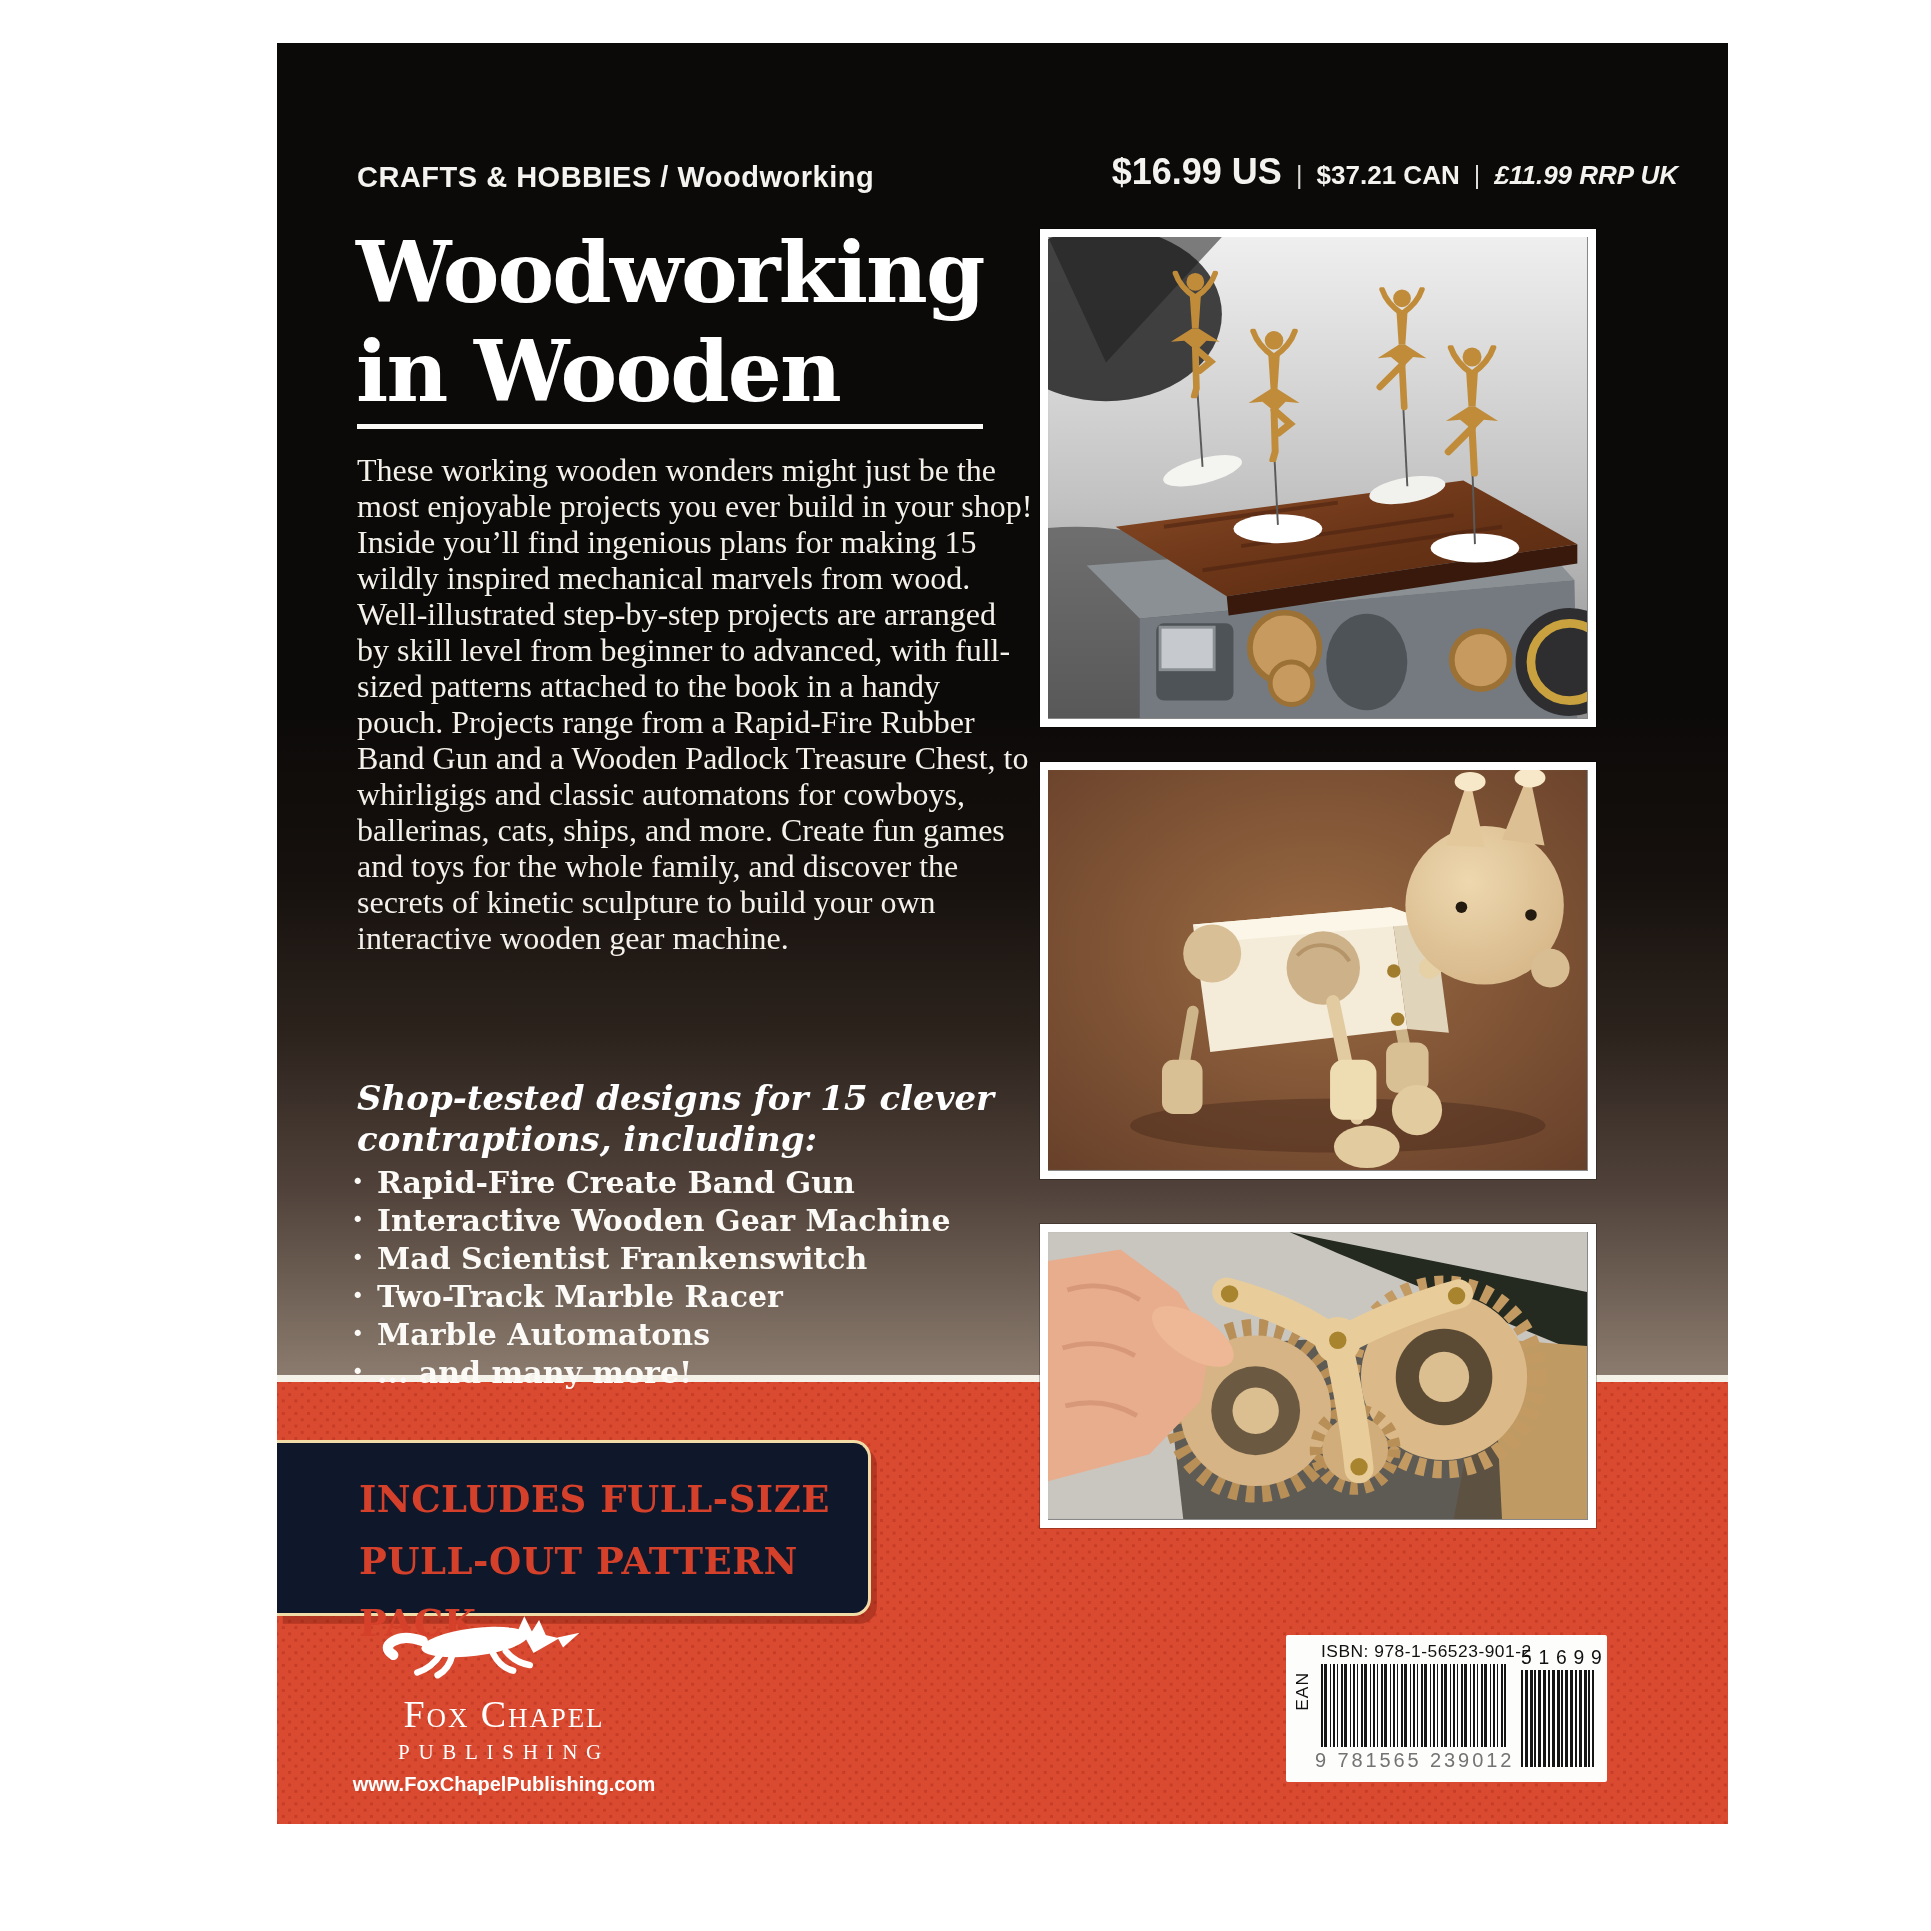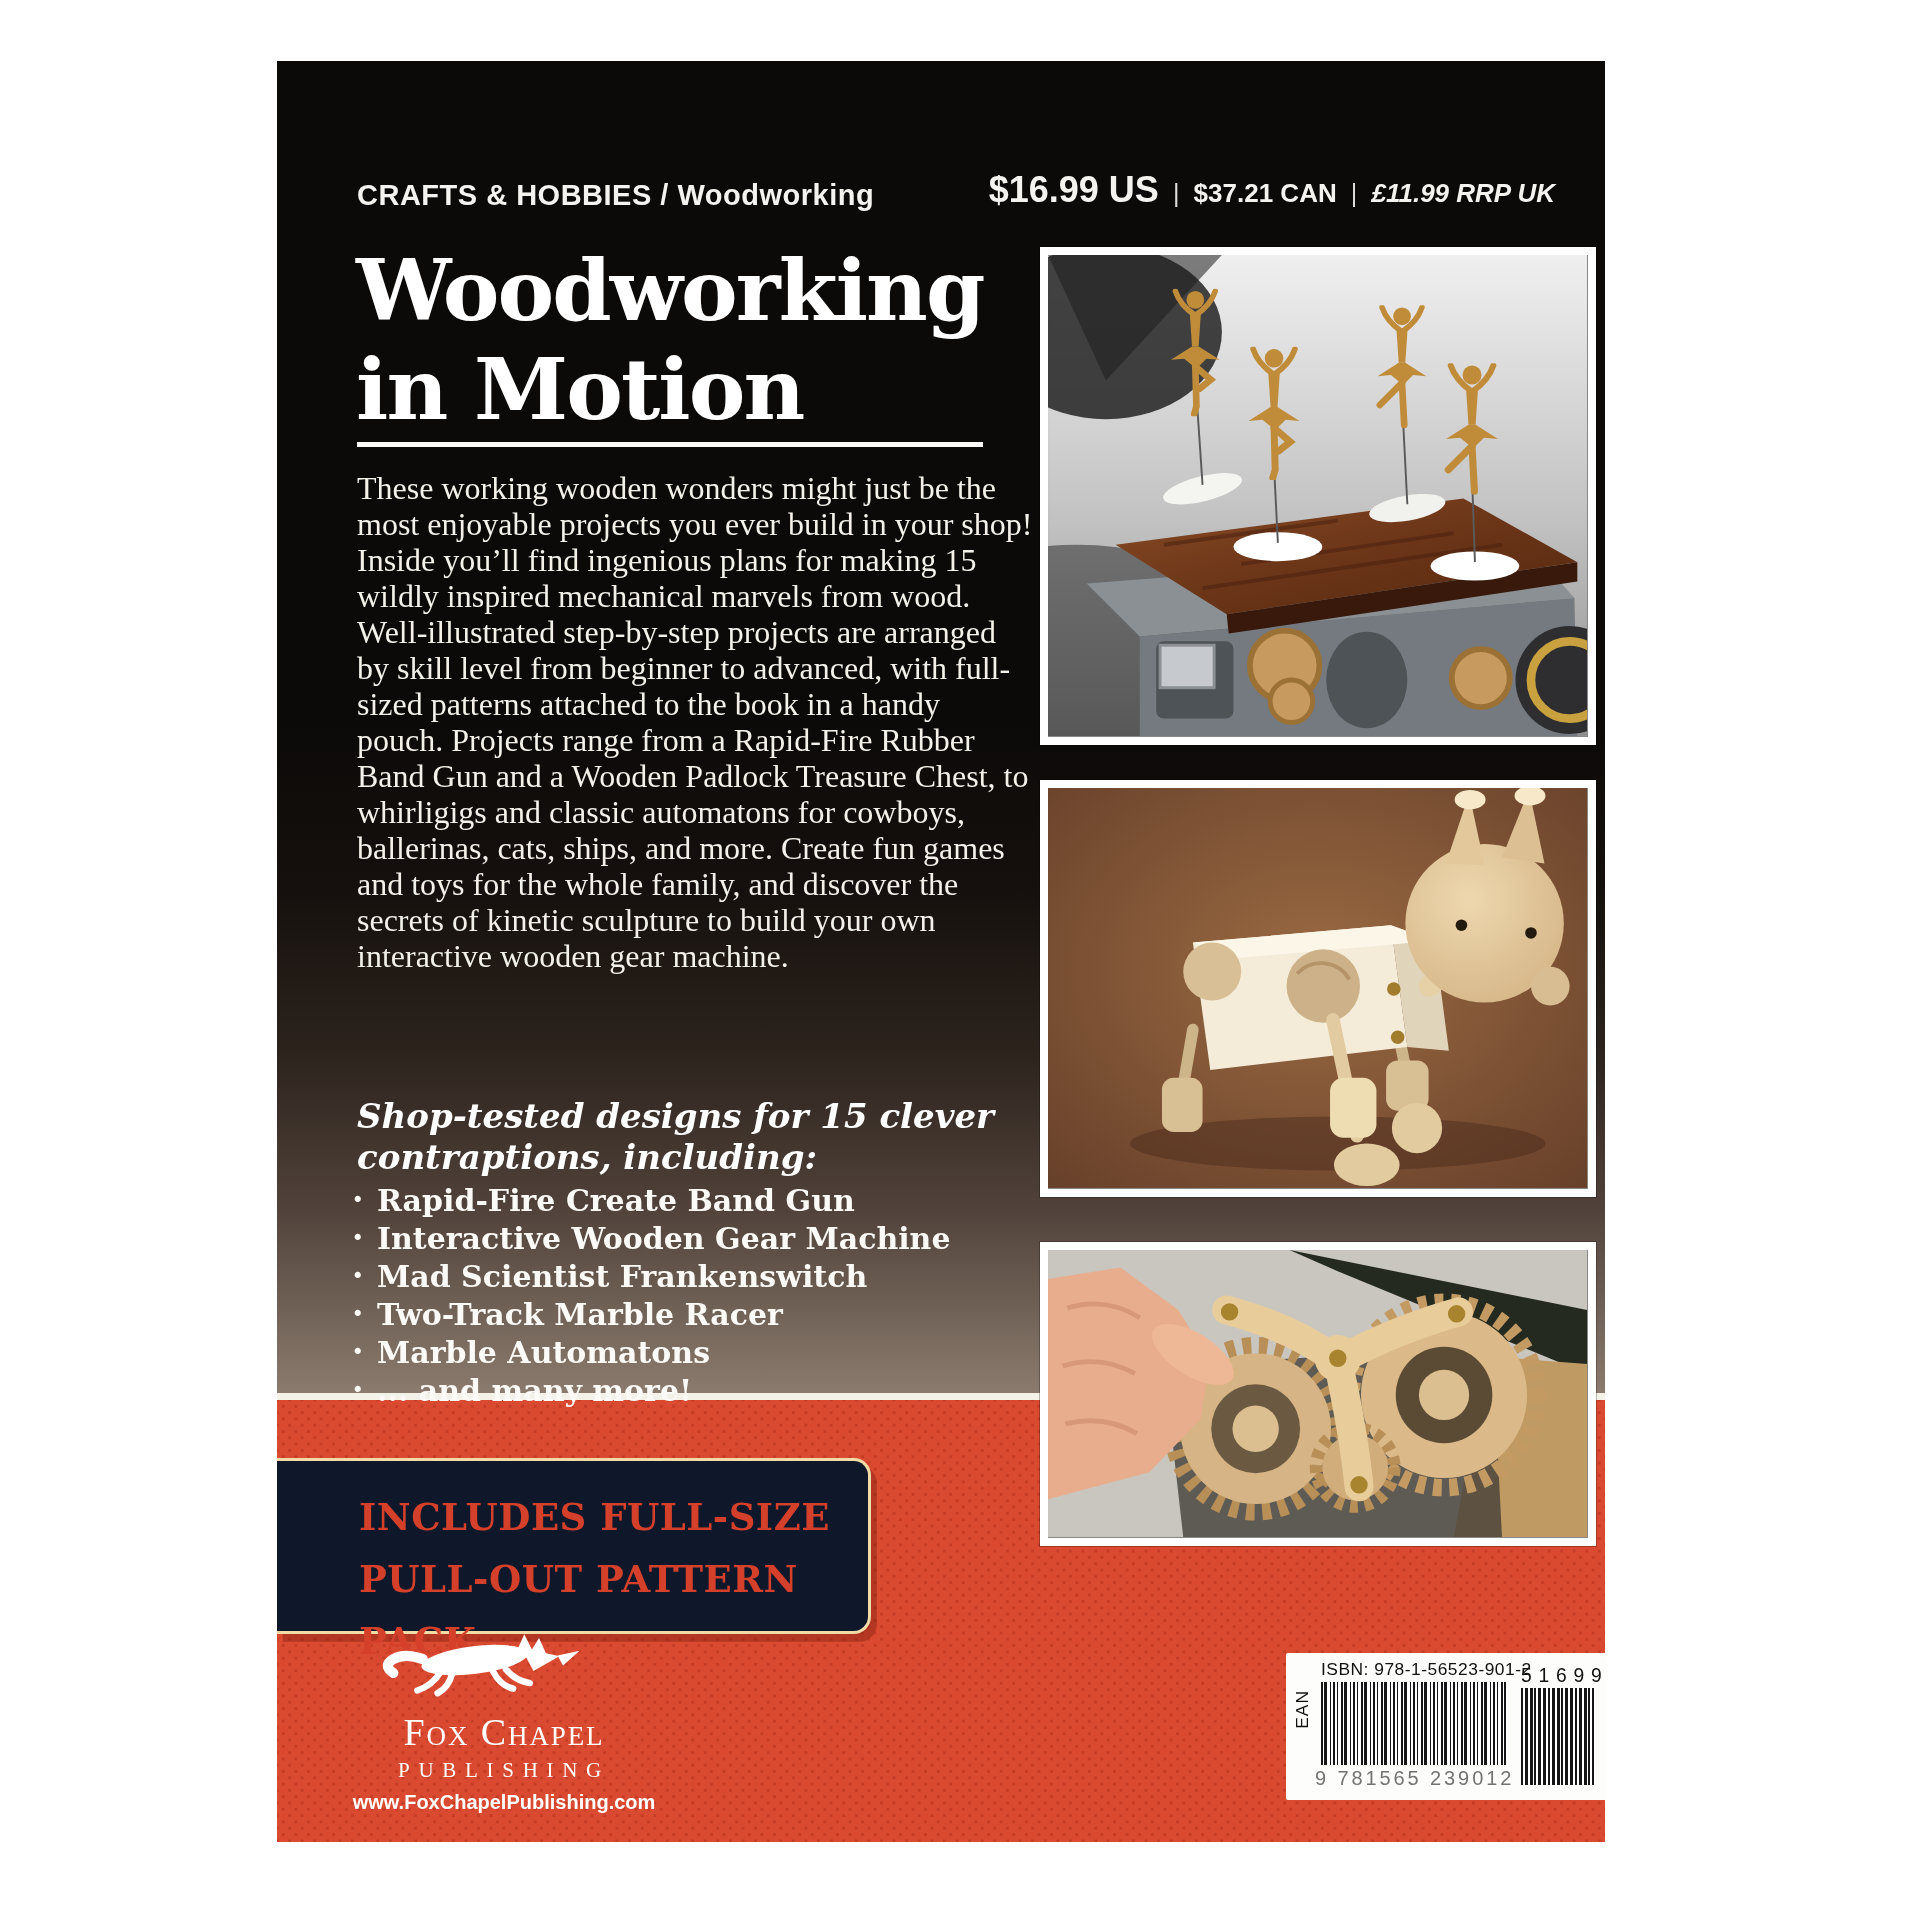--- a/index.html
+++ b/index.html
@@ -1,18 +1,18 @@
 <!DOCTYPE html>
 <html><head>
 <meta charset="utf-8">
 <style>
   html,body{margin:0;padding:0;background:#ffffff;}
   .stage{position:relative;width:1931px;height:1931px;background:#ffffff;overflow:hidden;
          font-family:"Liberation Sans", sans-serif;}
-  .cover{position:absolute;left:277px;top:61px;width:1328px;height:1781px;}
+  .cover{position:absolute;left:277px;top:43px;width:1451px;height:1781px;}
   
   .cover-top{position:absolute;left:0;top:0;width:100%;height:1332px;
     background:linear-gradient(180deg,#0c0a09 0%,#0c0a09 50%,#15100d 62%,#2b221c 74%,#50423a 86%,#8b7b6e 100%);}
   .divider-line{position:absolute;left:0;top:1332px;width:100%;height:6.8px;background:#f4f1e9;}
   .cover-red{position:absolute;left:0;top:1339px;width:100%;height:442px;
     background-color:#d94a30;
     background-image:radial-gradient(#c73c26 1.5px, transparent 1.6px),
                      radial-gradient(#c73c26 1.5px, transparent 1.6px);
     background-size:12.6px 12.6px;background-position:0 0,6.3px 6.3px;}
   
@@ -81,21 +81,21 @@
     <div class="pricebar">
       <span class="us">$16.99 US</span>
       <span class="sep">|</span>
       <span class="can">$37.21 CAN</span>
       <span class="sep">|</span>
       <span class="uk">£11.99 RRP UK</span>
     </div>
 
     <div class="title">
       <div>Woodworking</div>
-      <div>in Motion</div>
+      <div>in Wooden</div>
     </div>
     <div class="rule"></div>
 
     <div class="desc">These working wooden wonders might just be the most enjoyable projects you ever build in your shop! Inside you’ll find ingenious plans for making 15 wildly inspired mechanical marvels from wood. Well-illustrated step-by-step projects are arranged by skill level from beginner to advanced, with full-sized patterns attached to the book in a handy pouch. Projects range from a Rapid-Fire Rubber Band Gun and a Wooden Padlock Treasure Chest, to whirligigs and classic automatons for cowboys, ballerinas, cats, ships, and more. Create fun games and toys for the whole family, and discover the secrets of kinetic sculpture to build your own interactive wooden gear machine.</div>
 
     <div class="list-head">
       <div>Shop-tested designs for 15 clever</div>
       <div>contraptions, including:</div>
     </div>
 

